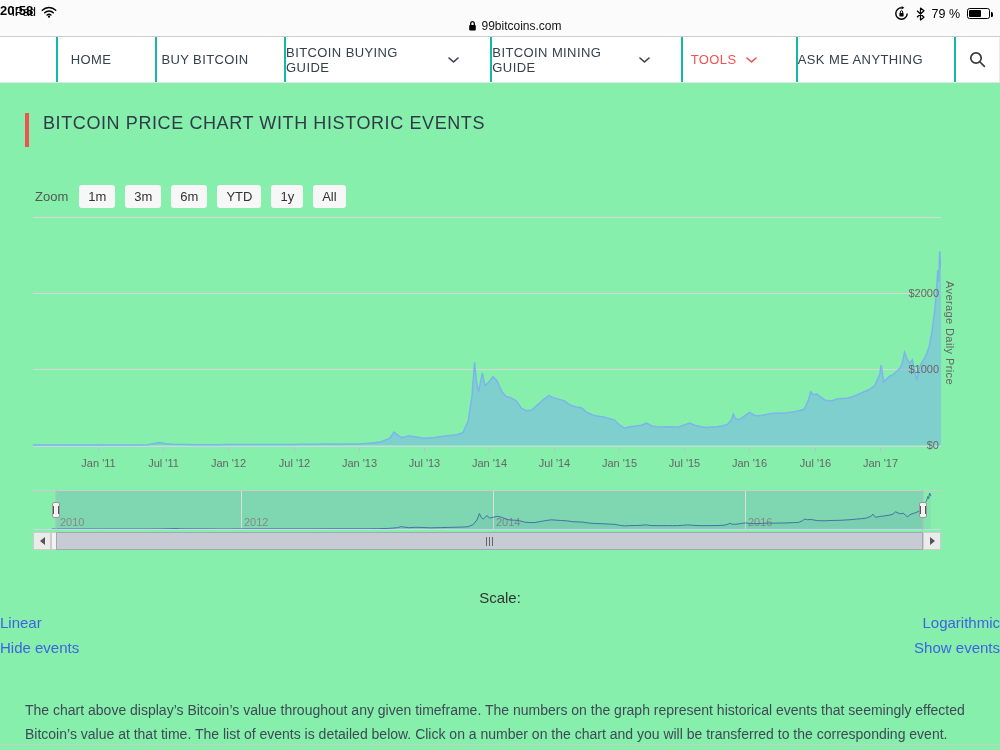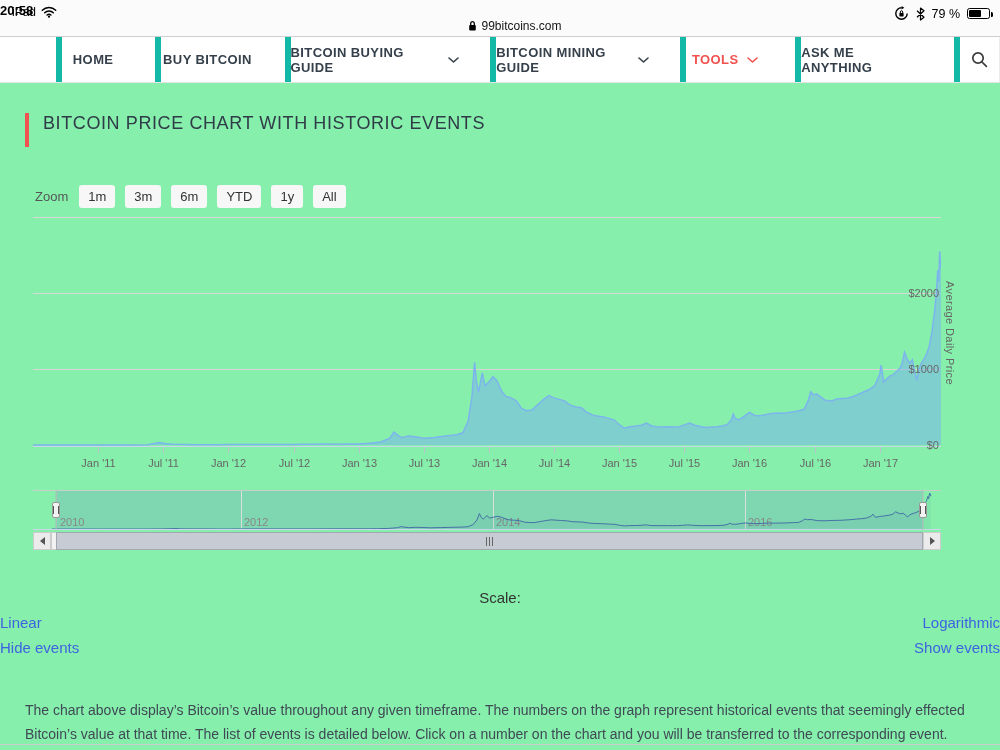--- a/index.html
+++ b/index.html
@@ -21,21 +21,21 @@
   .battery{position:relative;width:23px;height:11px;border:1px solid #000;border-radius:2.5px;
            padding:1px;box-sizing:border-box;}
   .battery-fill{height:100%;background:#000;border-radius:1px;}
   .battery-cap{position:absolute;right:-4px;top:3px;width:2.5px;height:5px;background:#000;
                border-radius:0 1.5px 1.5px 0;}
 
   
   .navbar{position:absolute;top:37px;left:0;right:0;height:46px;background:#fff;
           border-bottom:1px solid #e4e4e4;display:flex;padding-left:25px;box-sizing:border-box;}
   .nav-item{display:flex;align-items:center;justify-content:center;gap:9px;
-            border-left:6px solid #14b8a6;font-size:13px;font-weight:700;letter-spacing:.4px;
+            border-left:2px solid #14b8a6;font-size:13px;font-weight:400;letter-spacing:.4px;
             color:#35404b;cursor:pointer;box-sizing:border-box;margin-left:31px;}
   .nav-item.active{color:#f0524f;}
   .nav-item:last-child{border-right:1px solid #ececec;}
   .nav-chevron{display:flex;margin-top:1px;}
 
   
   .title-row{position:absolute;top:113px;left:25px;display:flex;align-items:flex-start;gap:14px;}
   .title-accent{width:4px;height:34px;}
   h1{margin:0;font-size:17.5px;font-weight:400;color:#2f3b47;letter-spacing:.6px;
      font-size:18px;}

